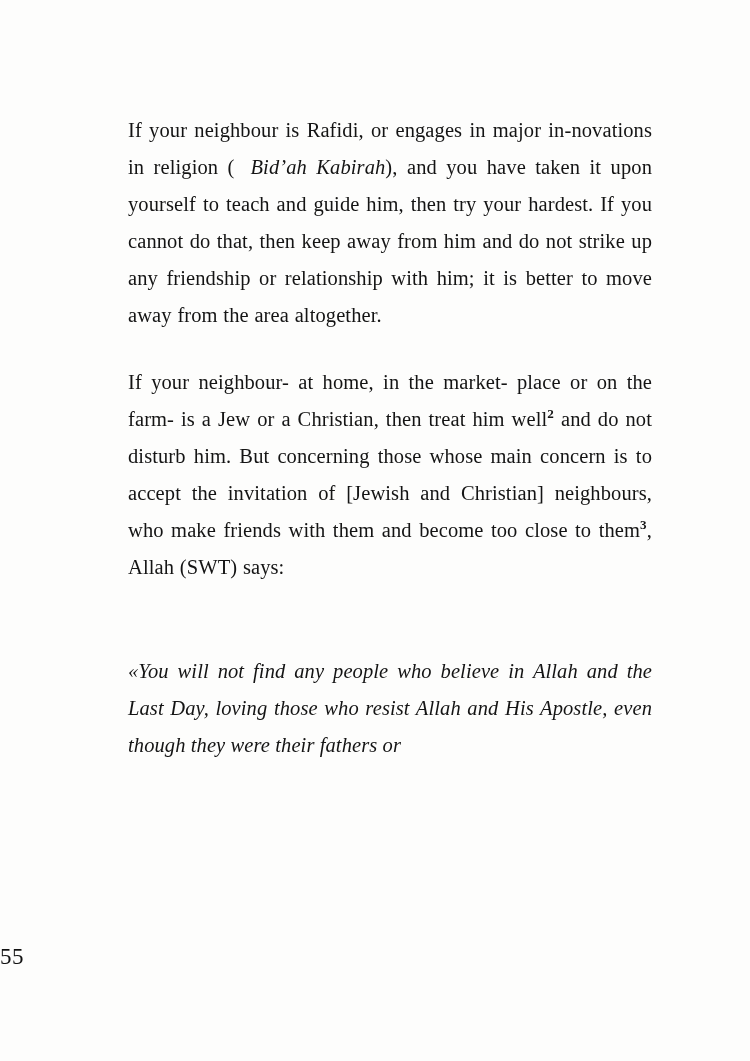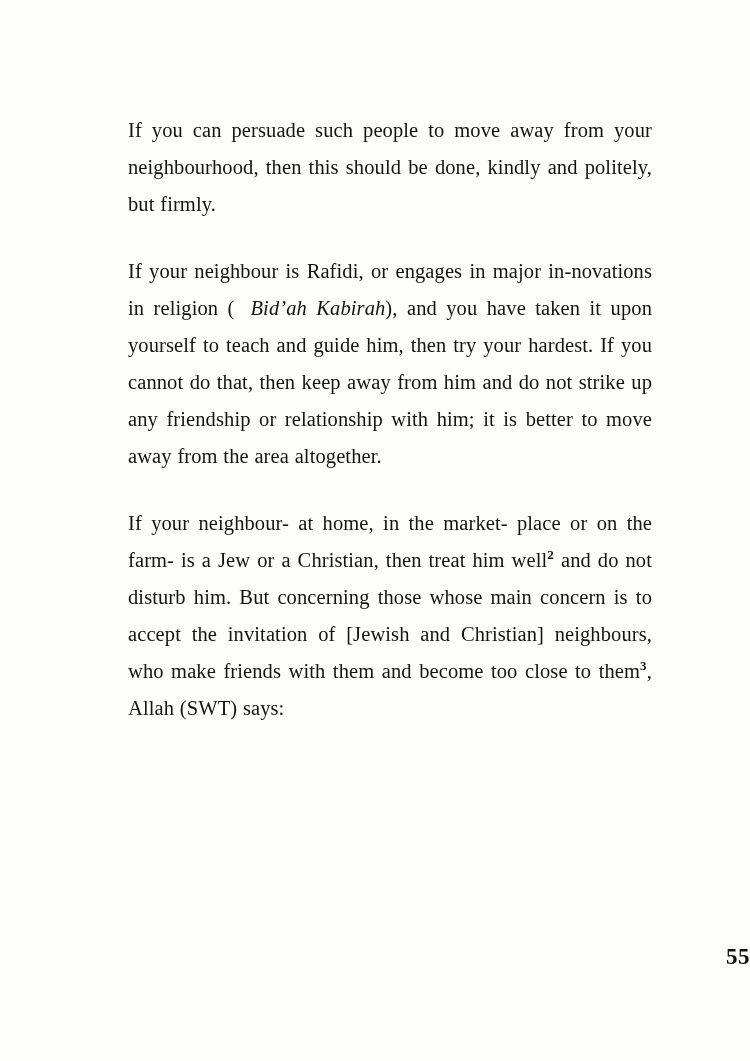--- a/index.html
+++ b/index.html
@@ -70,40 +70,40 @@
   sup.fn {
     font-size: 0.64em;
     vertical-align: super;
     line-height: 0;
     font-weight: 700;
   }
 
   .page-number {
     position: absolute;
     left: 0;
-    right: 0;
+    right: 16px;
     top: 944px;
-    text-align: right;
+    text-align: left;
     font-size: 23px;
-    font-weight: 700;
+    font-weight: 400;
     color: #111111;
     letter-spacing: 0.5px;
   }
 </style>
 </head>
 <body>
 
 <div class="page"></div>
 
 <div class="text-column">
 
-  <p class="para">If you can persuade such people to move away from your neighbourhood, then this should be done, kindly and politely, but firmly.</p>
 
   <p class="para"><span>If your neighbour is Rafidi, or engages in major in-novations in religion (</span><em class="term">Bid’ah Kabirah</em><span>), and you have taken it upon yourself to teach and guide him, then try your hardest. If you cannot do that, then keep away from him and do not strike up any friendship or relationship with him; it is better to move away from the area altogether.</span></p>
 
   <p class="para"><span>If your neighbour- at home, in the market- place or on the farm- is a Jew or a Christian, then treat him well</span><sup class="fn">2</sup><span> and do not disturb him. But concerning those whose main concern is to accept the invitation of [Jewish and Christian] neighbours, who make friends with them and become too close to them</span><sup class="fn">3</sup><span>, Allah (SWT) says:</span></p>
 
   <div class="spacer-quote"></div>
 
+  <p class="quote">«You will not find any people who believe in Allah and the Last Day, loving those who resist Allah and His Apostle, even though they were their fathers or</p>
 
 </div>
 
 <div class="page-number">55</div>
 
 </body></html>

